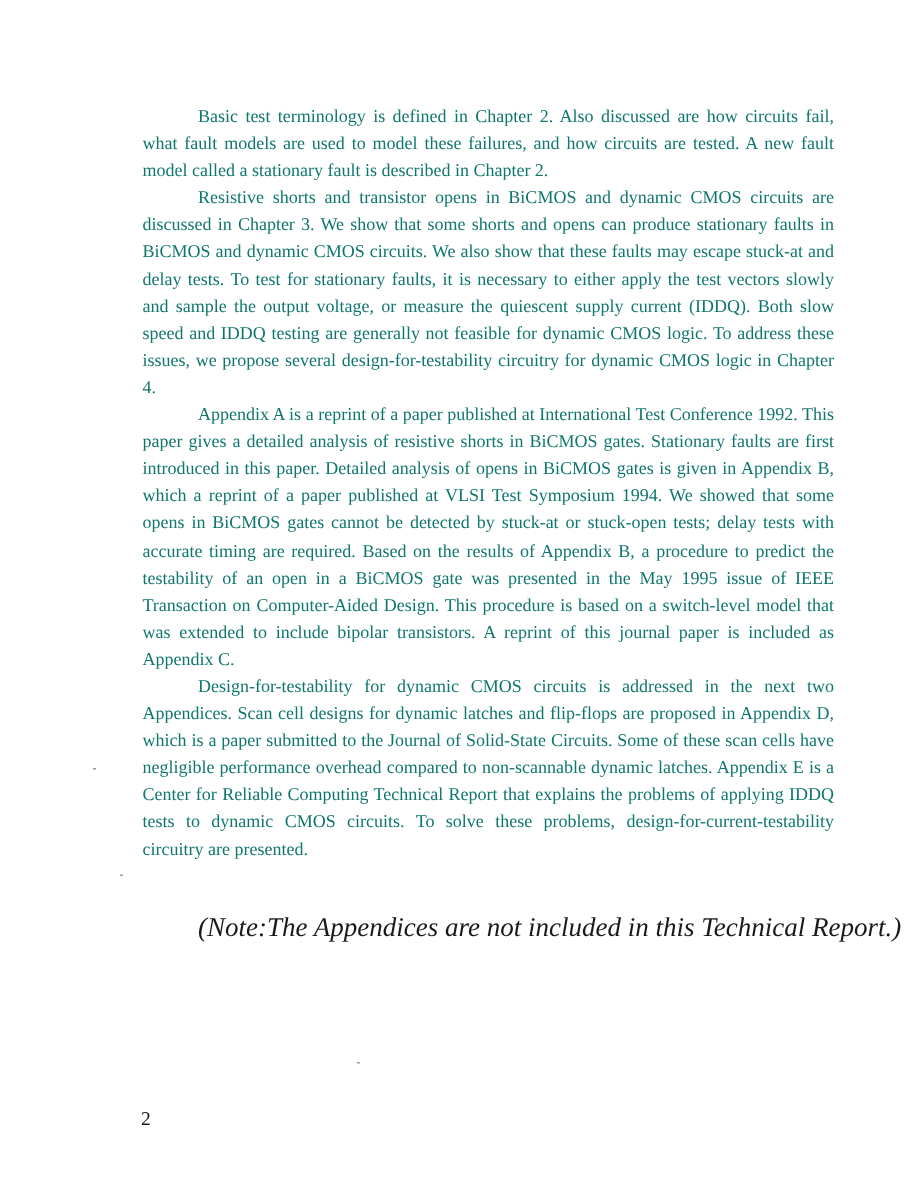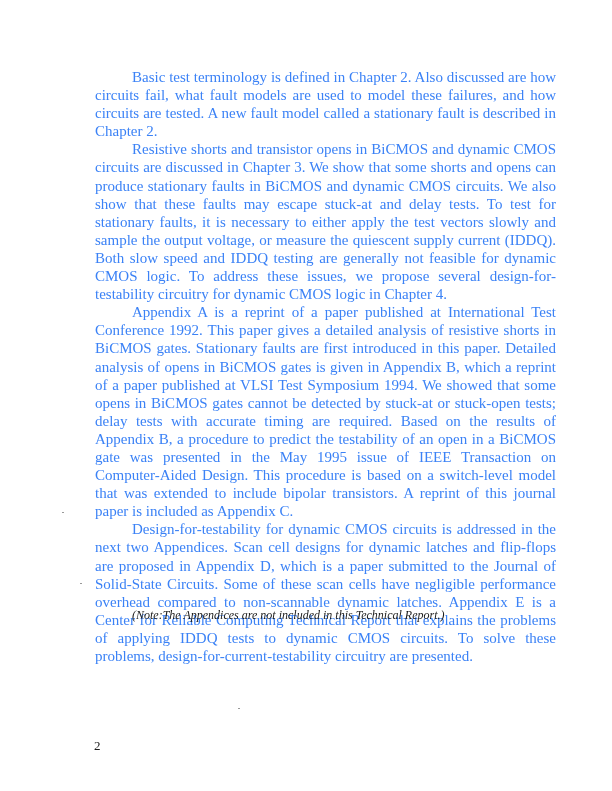--- a/index.html
+++ b/index.html
@@ -1,25 +1,25 @@
 <!DOCTYPE html>
 <html><head>
 <meta charset="utf-8">
 <style>
   html, body { margin: 0; padding: 0; background: #ffffff; }
   body { width: 612px; height: 791px; position: relative; overflow: hidden; }
   .page {
     position: absolute; left: 95px; top: 68px; width: 461px;
-    font-family: "Liberation Serif", serif; font-size: 15px; line-height: 18.1px;
-    color: #3b82f6; text-align: justify;
+    font-family: "Liberation Serif", serif; font-size: 12px; line-height: 18.1px;
+    color: #0f766e; text-align: justify;
   }
   .page p { margin: 0; text-indent: 37px; }
   .note {
     position: absolute; left: 132px; top: 608px;
-    font-family: "Liberation Serif", serif; font-size: 12px; font-style: italic; color: #1a1a1a;
+    font-family: "Liberation Serif", serif; font-size: 18px; font-style: italic; color: #1a1a1a;
   }
   .pagenum {
     position: absolute; left: 94px; top: 738px;
     font-family: "Liberation Serif", serif; font-size: 13px; color: #1a1a1a;
   }
   .speck { position: absolute; width: 2px; height: 1px; background: #999; }
 </style>
 </head>
 <body>
 

